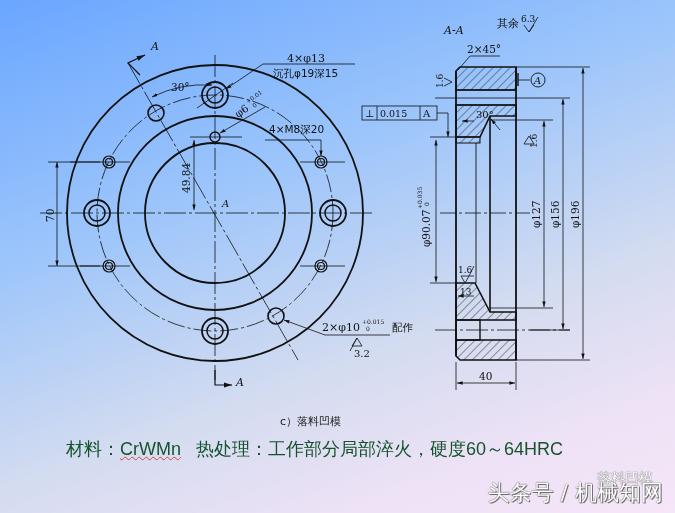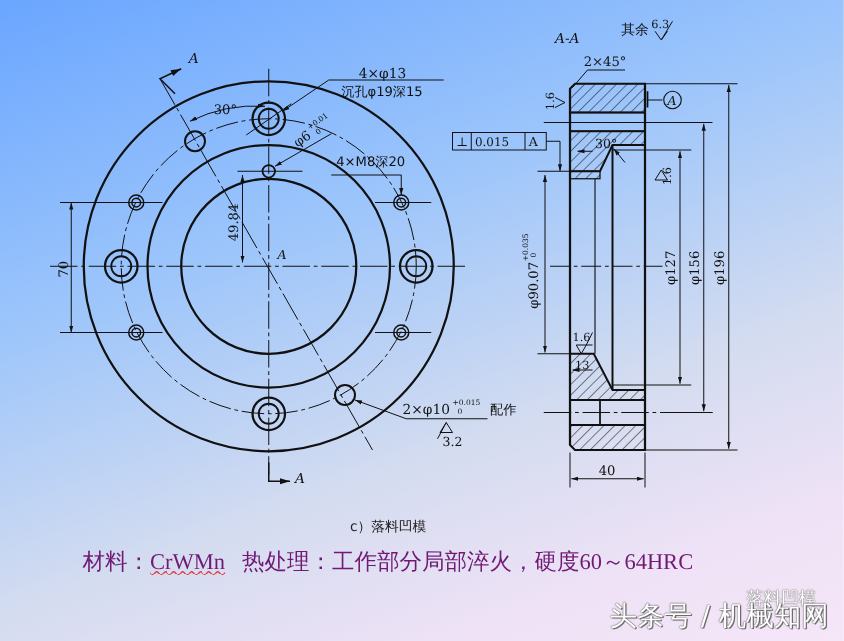--- a/index.html
+++ b/index.html
@@ -7,22 +7,22 @@
     width: 675px; height: 513px; overflow: hidden; position: relative;
     background: linear-gradient(160deg, #6aa6ff 0%, #9cc5fb 35%, #d4dcf0 65%, #efe2f6 85%, #f5e6f8 100%);
     font-family: "DejaVu Serif", "Liberation Serif", serif;
   }
   svg.drawing { position: absolute; left: 0; top: 0; }
   .caption {
     position: absolute; left: 0; width: 621px; top: 414px; text-align: center;
     font-size: 11px; color: #222; font-family: "DejaVu Sans", sans-serif;
   }
   .material {
-    position: absolute; left: 66px; top: 437px; font-size: 18px; color: #701a75;
-    font-family: Liberation Serif, serif; white-space: pre;
+    position: absolute; left: 66px; top: 437px; font-size: 18px; color: #14532d;
+    font-family: Liberation Sans, sans-serif; white-space: pre;
   }
   .material .sq { text-decoration: underline wavy #e04040; text-decoration-thickness: 1px; }
   .watermark {
     position: absolute; right: 12px; top: 478px; font-size: 22px; color: #fff;
     font-family: "DejaVu Sans", sans-serif;
     text-shadow: 0 0 1px #555, 0 0 1px #555, 1px 1px 0 #777;
     letter-spacing: 0px;
   }
   .watermark2 {
     position: absolute; right: 22px; top: 470px; font-size: 14px; color: #fff;

